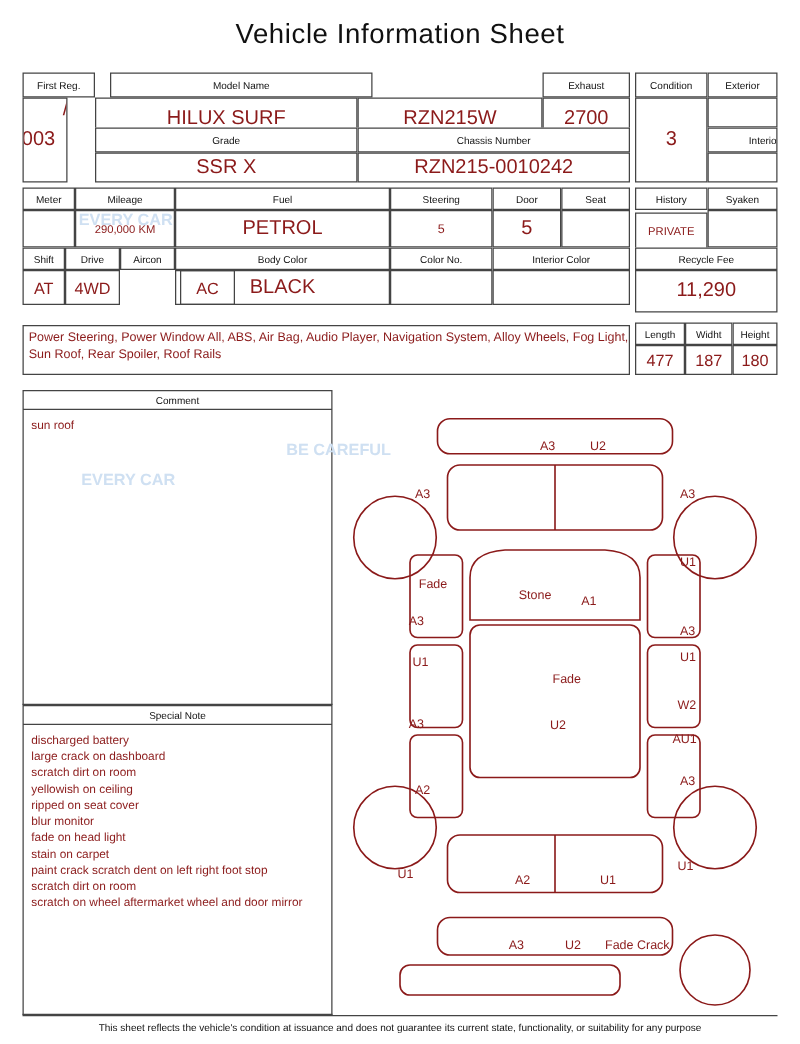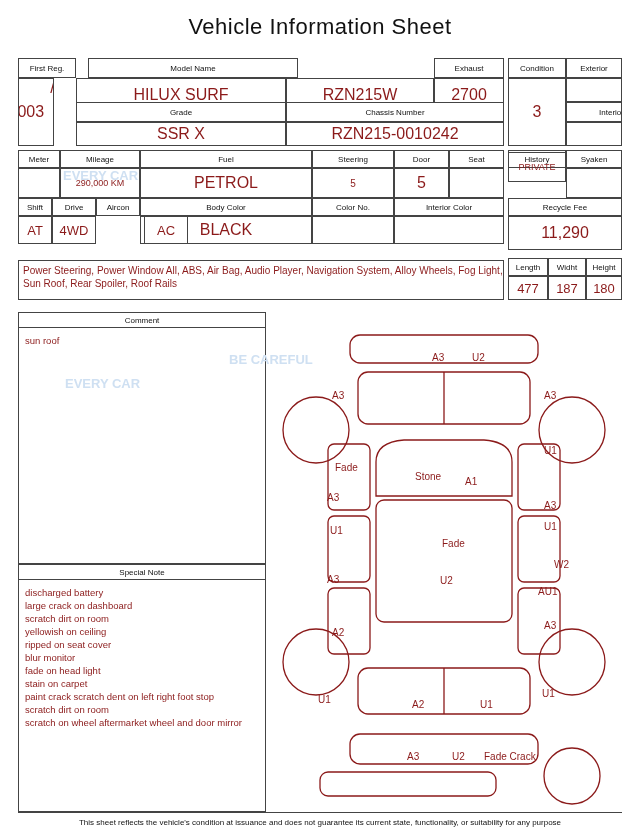--- a/index.html
+++ b/index.html
@@ -150,21 +150,21 @@
   <div class="box hdr" style="left:449px;top:150px;width:55px;height:18px;">Seat</div>
   <div class="box hdr" style="left:508px;top:150px;width:58px;height:18px;">History</div>
   <div class="box hdr" style="left:566px;top:150px;width:56px;height:18px;">Syaken</div>
 
   <div class="box val v-xs" style="left:18px;top:168px;width:42px;height:30px;"></div>
   <div class="box val v-xs" style="left:60px;top:168px;width:80px;height:30px;">290,000 KM</div>
   <div class="box val v-lg" style="left:140px;top:168px;width:172px;height:30px;">PETROL</div>
   <div class="box val v-sm" style="left:312px;top:168px;width:82px;height:30px;">5</div>
   <div class="box val v-lg" style="left:394px;top:168px;width:55px;height:30px;">5</div>
   <div class="box val v-lg" style="left:449px;top:168px;width:55px;height:30px;"></div>
-  <div class="box val v-xs" style="left:508px;top:152px;width:58px;height:30px;">PRIVATE</div>
+  <div class="box val v-xs" style="left:508px;top:170px;width:58px;height:30px;">PRIVATE</div>
   <div class="box val v-xs" style="left:566px;top:168px;width:56px;height:30px;"></div>
 
   <div class="box hdr" style="left:18px;top:198px;width:34px;height:18px;">Shift</div>
   <div class="box hdr" style="left:52px;top:198px;width:44px;height:18px;">Drive</div>
   <div class="box hdr" style="left:96px;top:198px;width:44px;height:18px;">Aircon</div>
   <div class="box hdr" style="left:140px;top:198px;width:172px;height:18px;">Body Color</div>
   <div class="box hdr" style="left:312px;top:198px;width:82px;height:18px;">Color No.</div>
   <div class="box hdr" style="left:394px;top:198px;width:110px;height:18px;">Interior Color</div>
   <div class="box hdr" style="left:508px;top:198px;width:114px;height:18px;">Recycle Fee</div>
 
@@ -249,21 +249,21 @@
     <div class="dlabel" style="left:63px;top:152px;">Fade</div>
     <div class="dlabel" style="left:143px;top:161px;">Stone</div>
     <div class="dlabel" style="left:193px;top:166px;">A1</div>
     <div class="dlabel" style="left:55px;top:182px;">A3</div>
     <div class="dlabel" style="left:272px;top:190px;">A3</div>
     <div class="dlabel" style="left:58px;top:215px;">U1</div>
     <div class="dlabel" style="left:272px;top:211px;">U1</div>
     <div class="dlabel" style="left:170px;top:228px;">Fade</div>
     <div class="dlabel" style="left:55px;top:264px;">A3</div>
     <div class="dlabel" style="left:168px;top:265px;">U2</div>
-    <div class="dlabel" style="left:282px;top:249px;text-align:center;">W2</div>
+    <div class="dlabel" style="left:270px;top:249px;text-align:center;">W2</div>
     <div class="dlabel" style="left:266px;top:276px;">AU1</div>
     <div class="dlabel" style="left:60px;top:317px;">A2</div>
     <div class="dlabel" style="left:272px;top:310px;">A3</div>
     <div class="dlabel" style="left:46px;top:384px;">U1</div>
     <div class="dlabel" style="left:140px;top:389px;">A2</div>
     <div class="dlabel" style="left:208px;top:389px;">U1</div>
     <div class="dlabel" style="left:270px;top:378px;">U1</div>
     <div class="dlabel" style="left:135px;top:441px;">A3</div>
     <div class="dlabel" style="left:180px;top:441px;">U2</div>
     <div class="dlabel" style="left:212px;top:441px;">Fade Crack</div>

